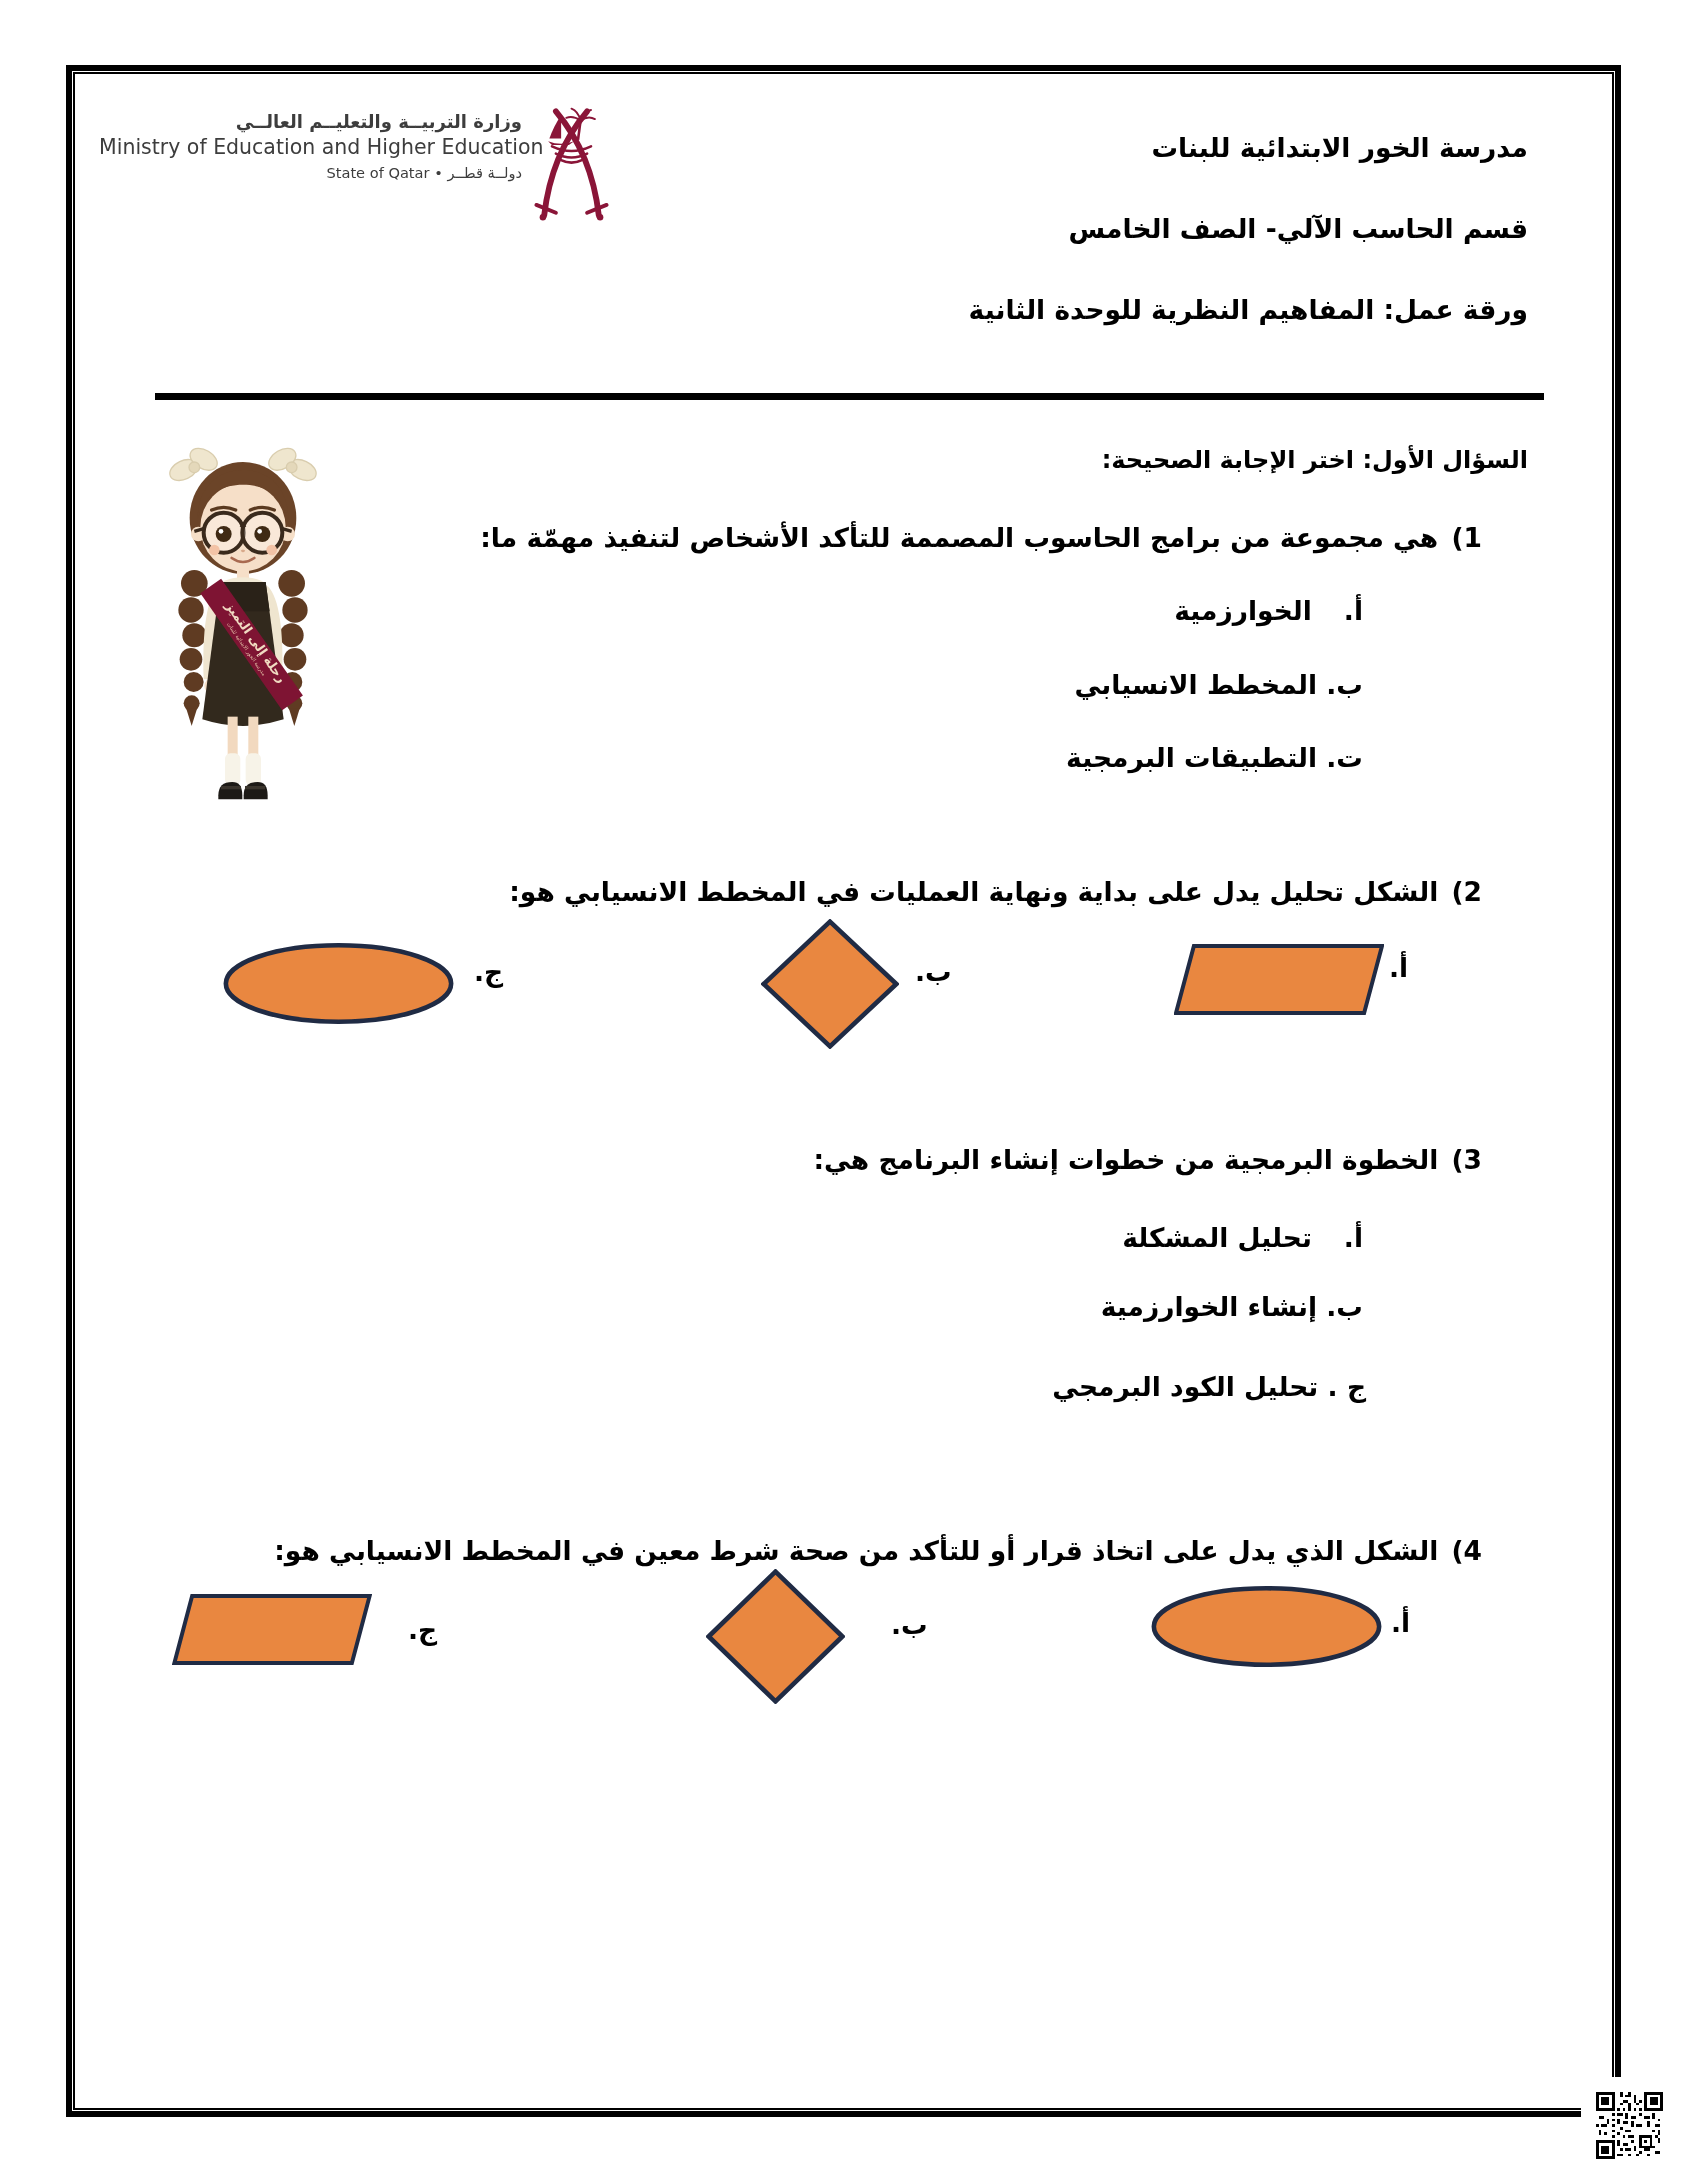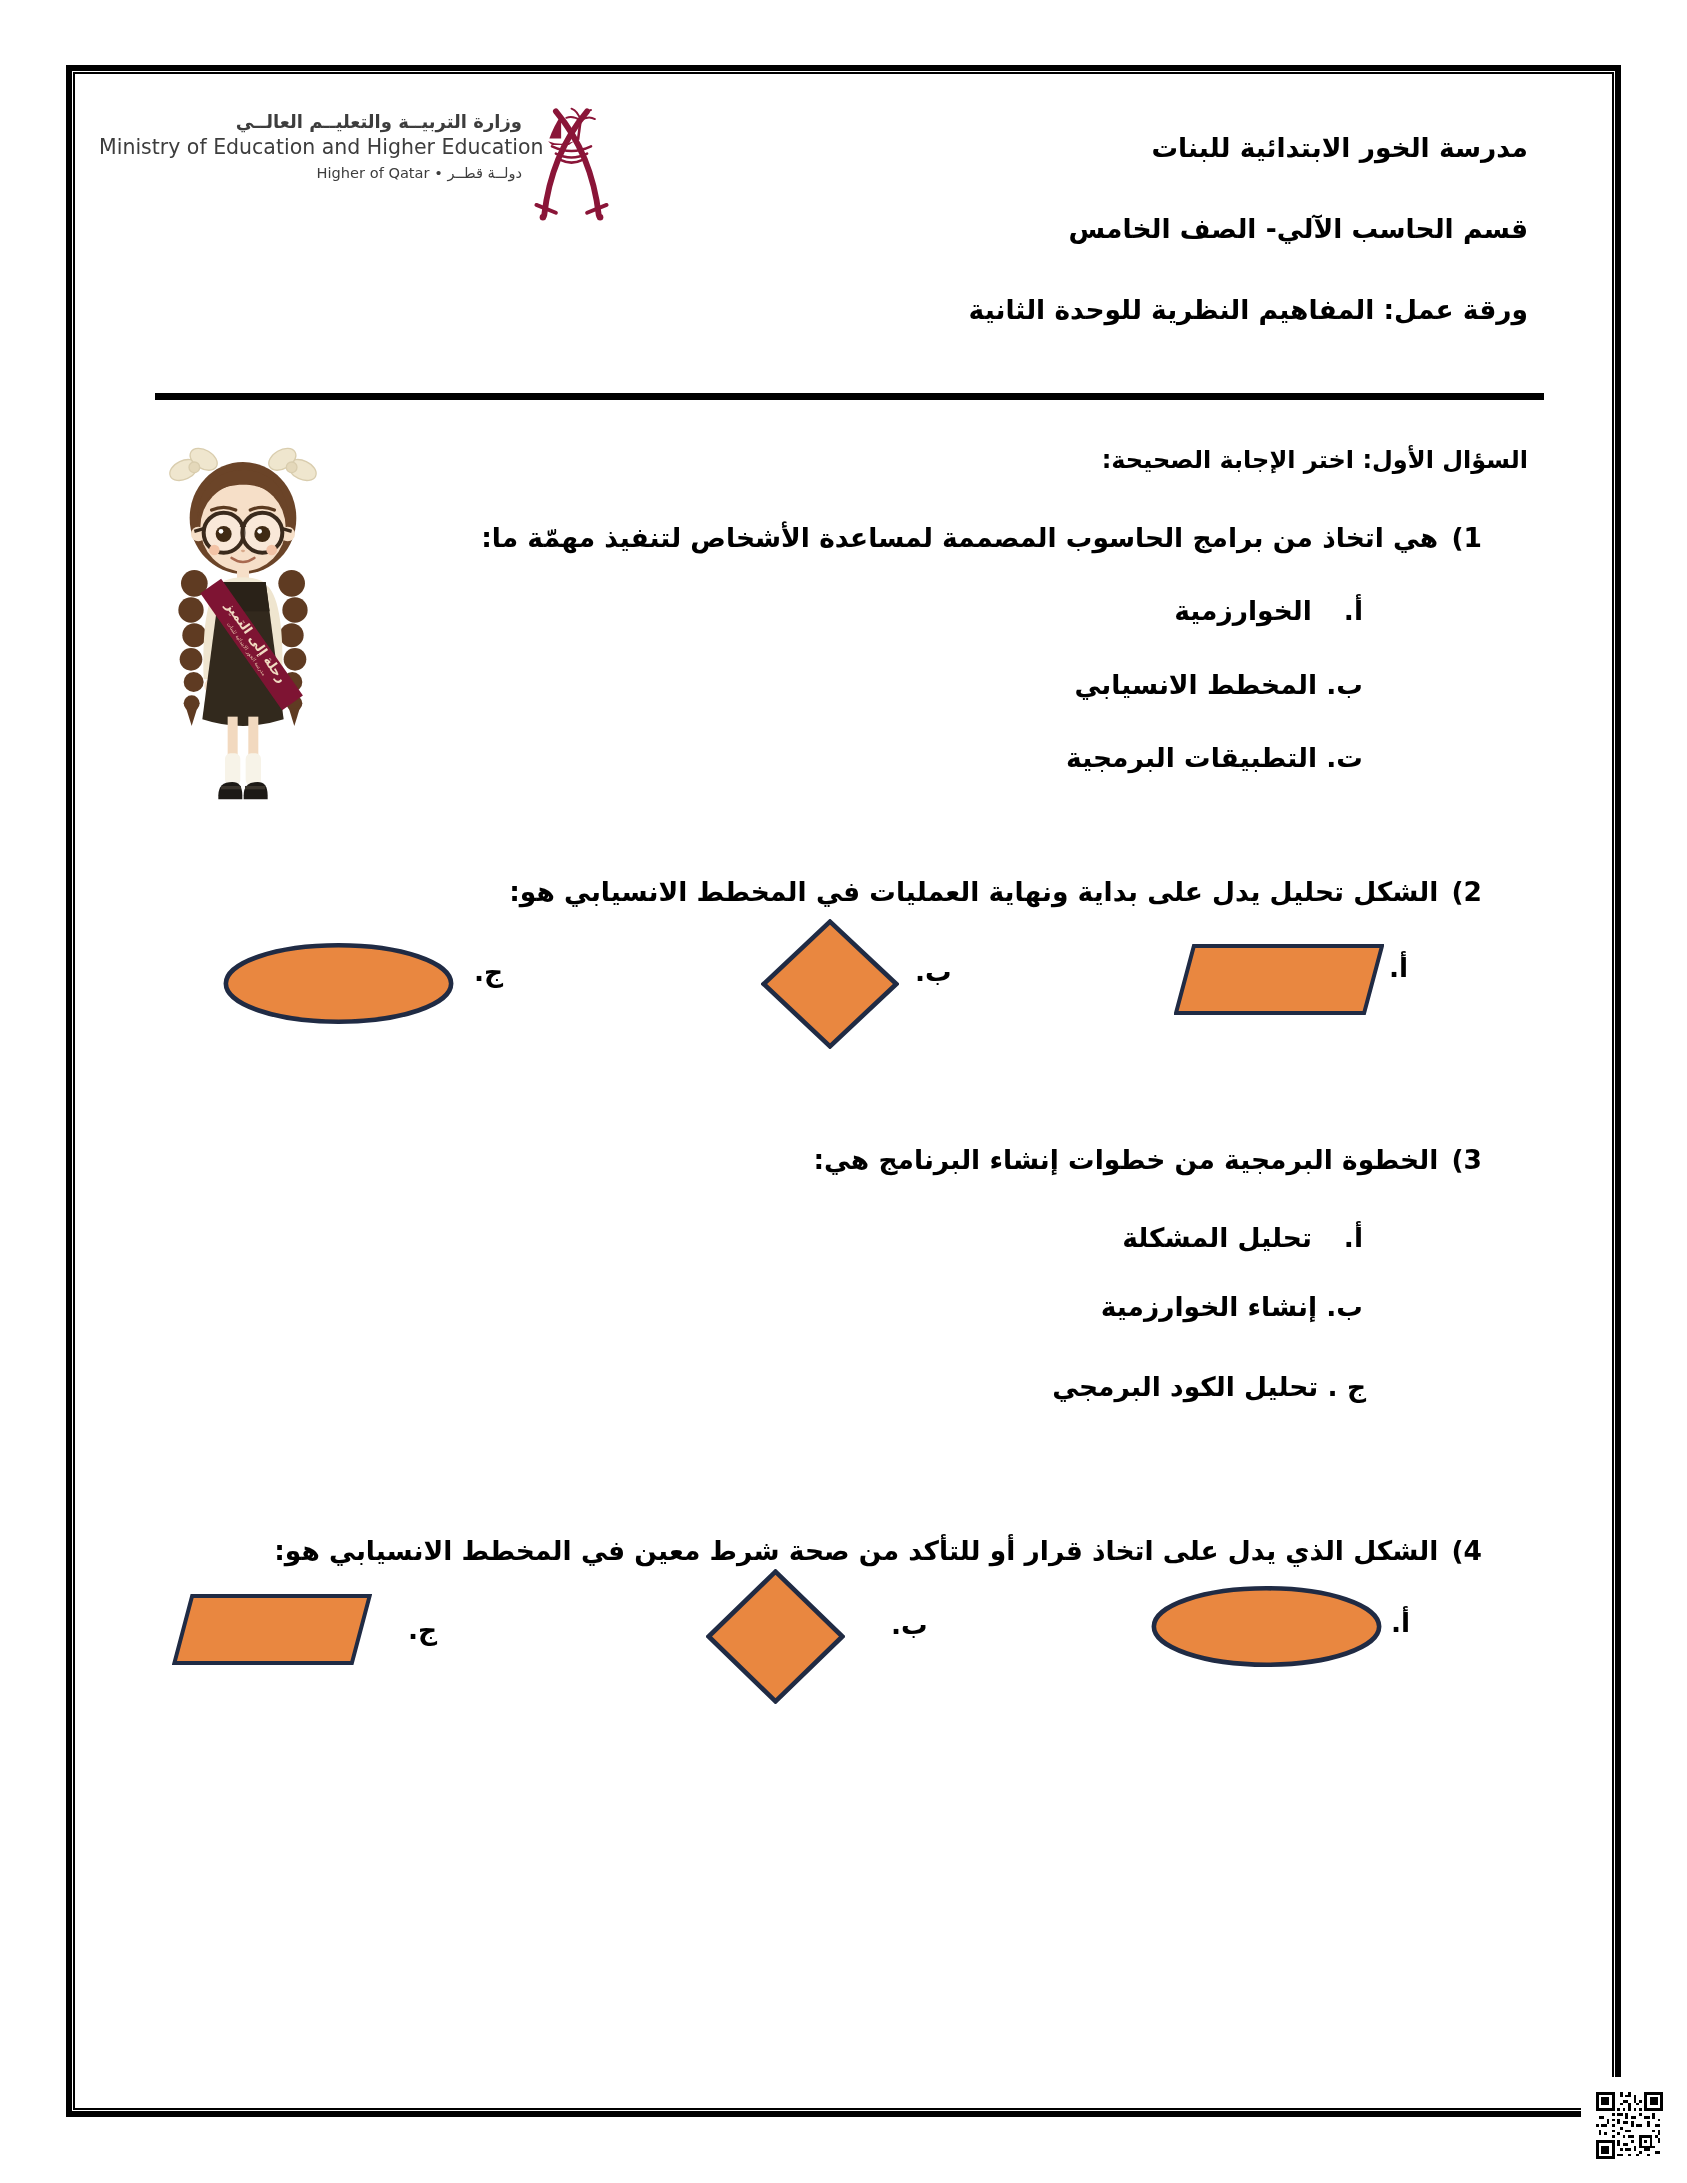--- a/index.html
+++ b/index.html
@@ -35,21 +35,21 @@
 </head>
 <body>
 
 <div class="abs frame">
   <div class="frame-inner"></div>
 </div>
 
 <div class="abs logo-text">
   <div class="logo-ar">وزارة التربيــة والتعليــم العالــي</div>
   <div class="logo-en">Ministry of Education and Higher Education</div>
-  <div class="logo-state">دولــة قطــر • Higher of Qatar</div>
+  <div class="logo-state">دولــة قطــر • State of Qatar</div>
 </div>
 
 <div class="abs emblem">
   <svg viewBox="0 0 140 190">
     <g fill="none" stroke="#8A1538" stroke-linecap="round">
       <path d="M28,182 C34,130 52,72 94,22" stroke-width="9"></path>
       <path d="M112,182 C106,130 88,72 46,22" stroke-width="9"></path>
       <path d="M16,166 L46,178" stroke-width="6"></path>
       <path d="M94,178 L124,166" stroke-width="6"></path>
     </g>
@@ -161,21 +161,21 @@
     <g fill="#1d1a16">
       <path d="M98,566 Q98,546 119,546 Q134,546 134,566 L134,572 L98,572 Z"></path>
       <path d="M136,566 Q136,546 157,546 Q172,546 172,566 L172,572 L136,572 Z"></path>
       <rect x="102" y="552" width="30" height="5" fill="#3a342c"></rect>
       <rect x="138" y="552" width="30" height="5" fill="#3a342c"></rect>
     </g>
   </svg>
 </div>
 
 <div class="abs ar fs40" style="right:205px;top:521px">
-  <span class="q-num">1)</span><span>هي اتخاذ من برامج الحاسوب المصممة لمساعدة الأشخاص لتنفيذ مهمّة ما:</span>
+  <span class="q-num">1)</span><span>هي مجموعة من برامج الحاسوب المصممة للتأكد الأشخاص لتنفيذ مهمّة ما:</span>
 </div>
 <div class="abs ar fs40" style="right:324px;top:594px">
   <span class="opt-label wide">أ.</span><span>الخوارزمية</span>
 </div>
 <div class="abs ar fs40" style="right:324px;top:668px">
   <span class="opt-label">ب.</span><span>المخطط الانسيابي</span>
 </div>
 <div class="abs ar fs40" style="right:324px;top:741px">
   <span class="opt-label">ت.</span><span>التطبيقات البرمجية</span>
 </div>

